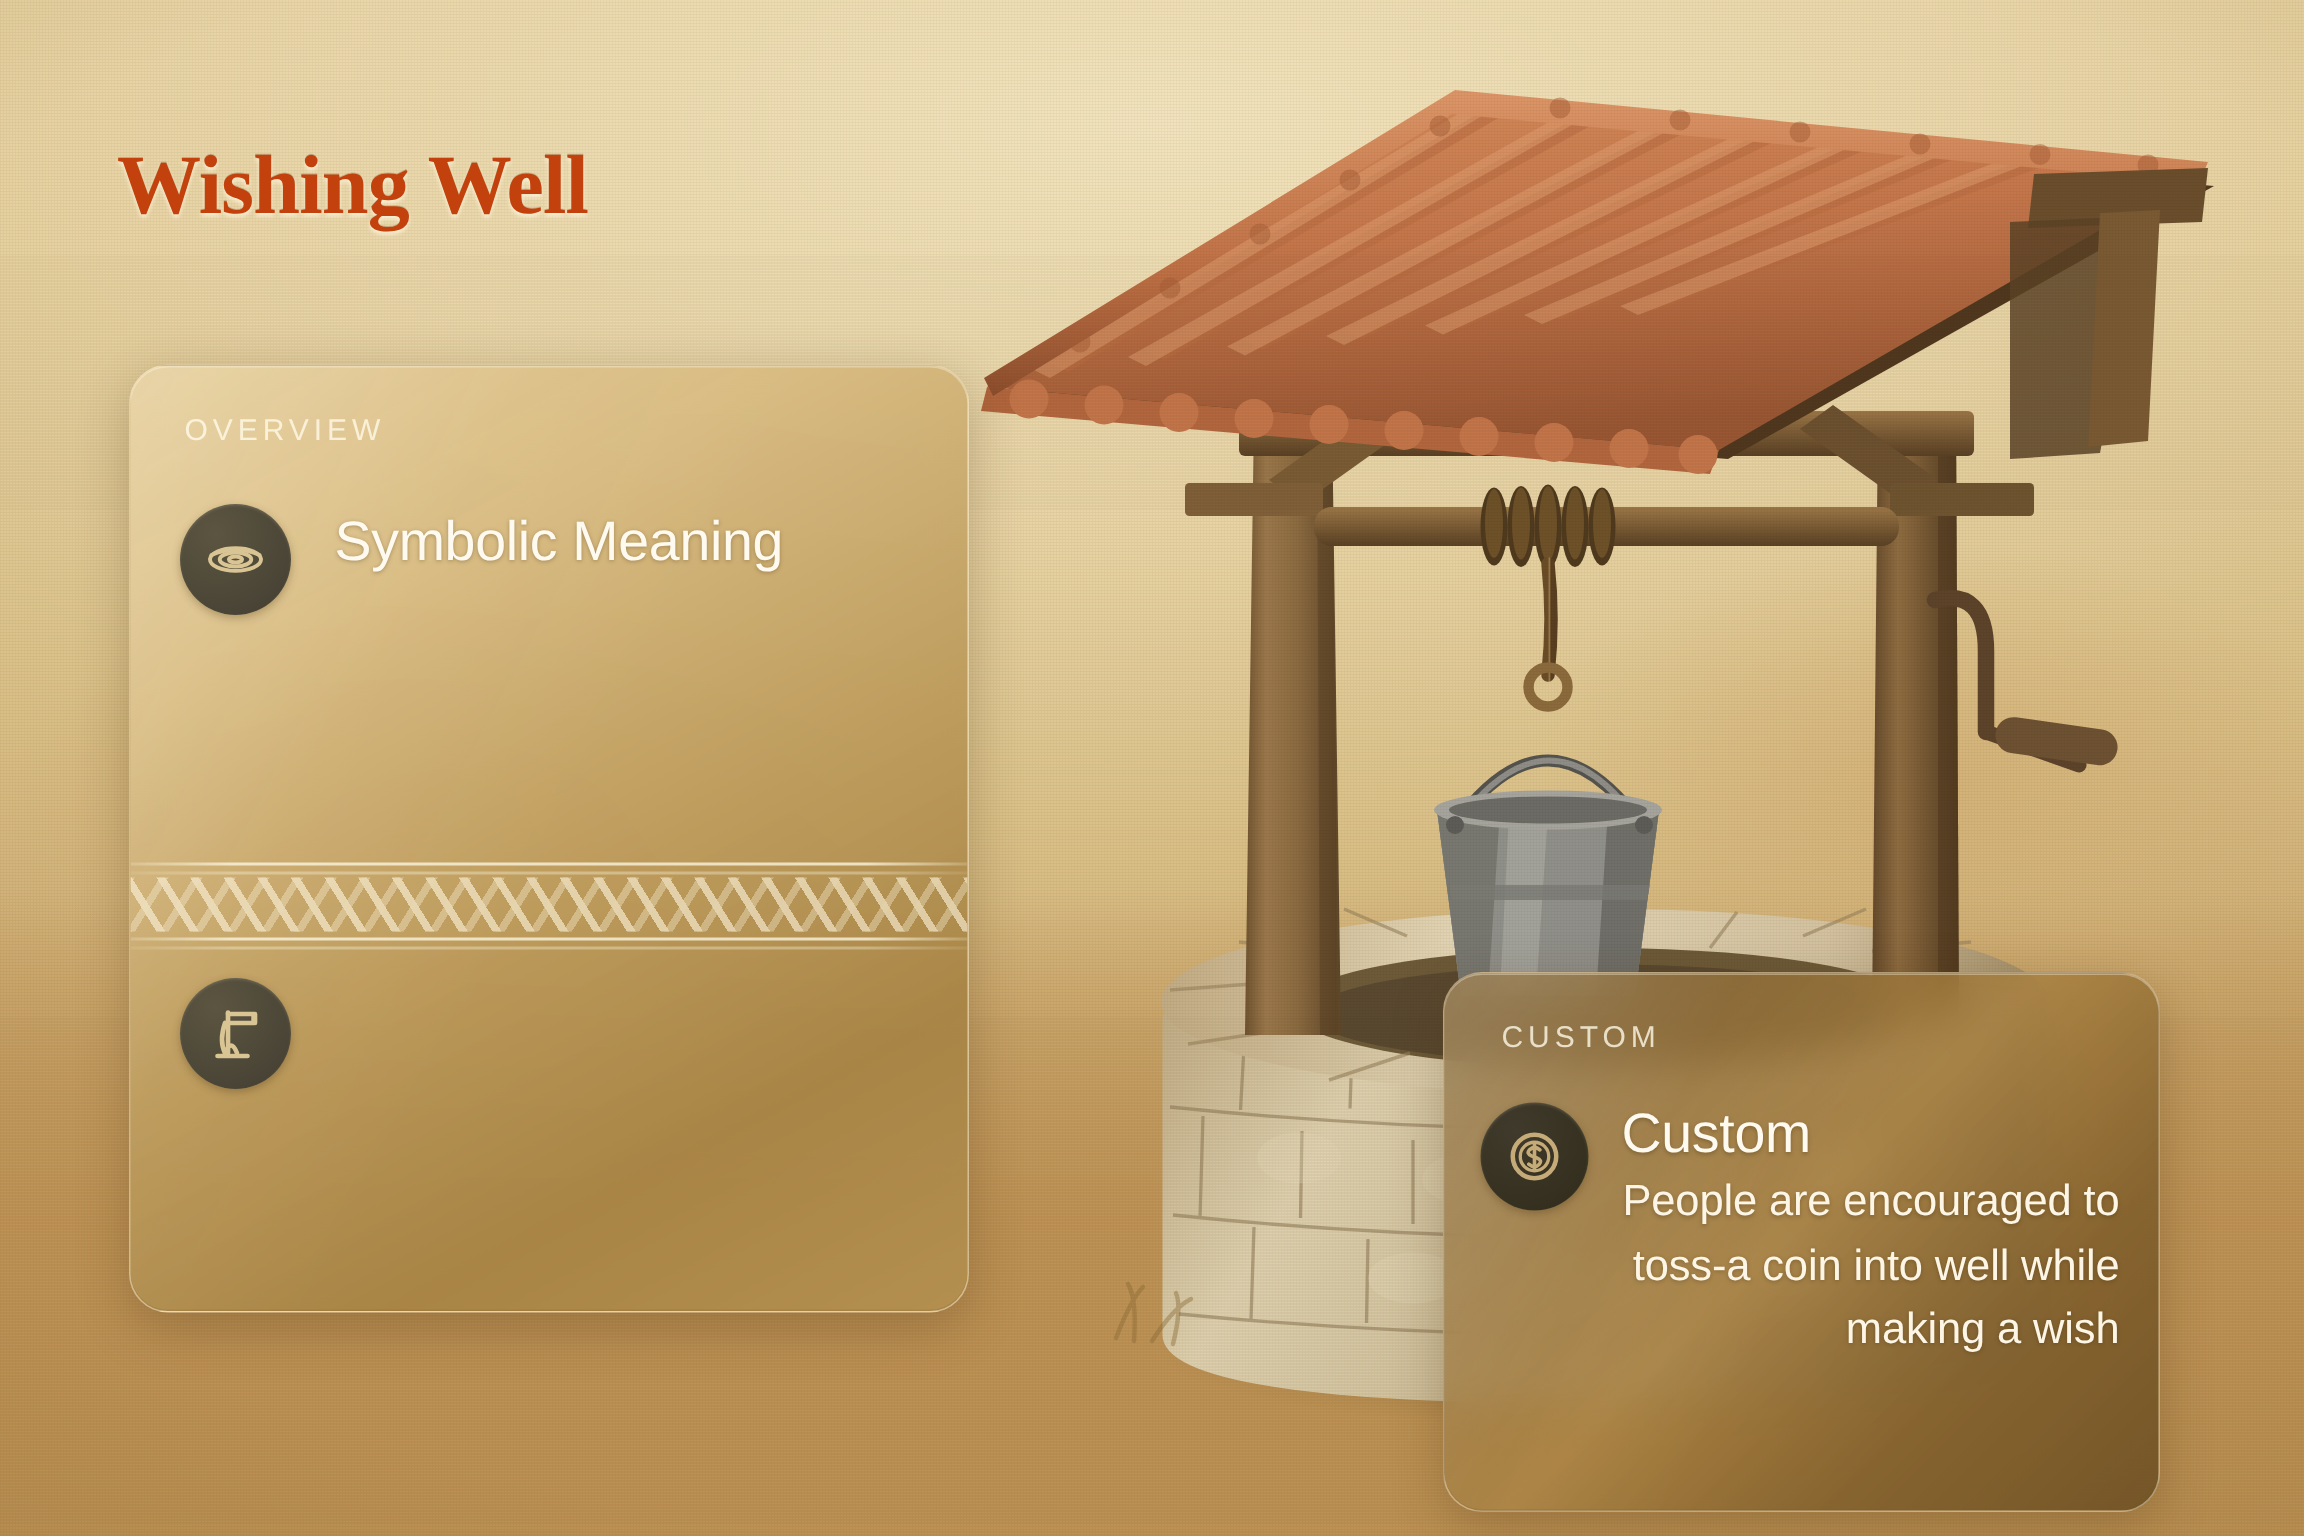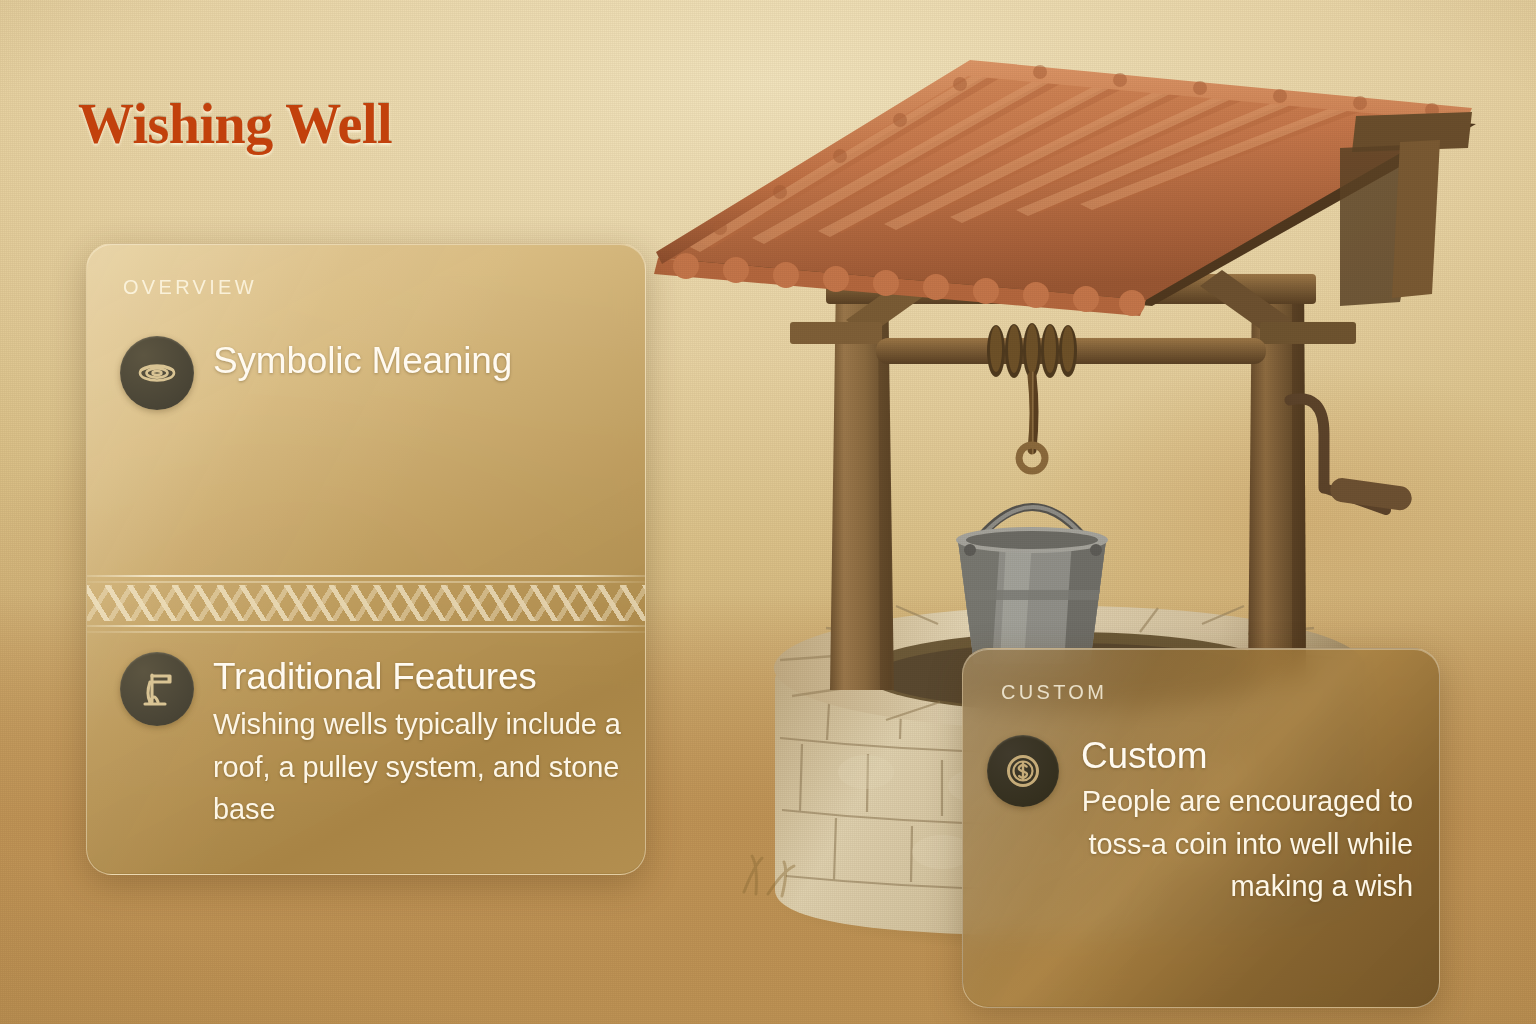--- a/index.html
+++ b/index.html
@@ -157,21 +157,21 @@
     font-weight: 400;
     color: #fdf6e6;
     line-height: 1.47;
     letter-spacing: -0.1px;
     text-shadow: 0 1px 3px rgba(60,40,10,0.34);
   }
 
   
   #ov-eyebrow { position:absolute; left: 36px; top: 32px; text-align: right; }
   #ov-block-1 { position:absolute; left: 33px; top: 92px; width: 500px; }
-  #ov-block-1 .body { margin-left: 19px; margin-top: 4px; }
+  #ov-block-1 .body { margin-left: 29px; margin-top: 4px; }
   #ov-block-2 { position:absolute; left: 33px; top: 408px; width: 510px; }
   #ov-block-2 .body { margin-left: 19px; margin-top: 4px; }
   #ov-block-1 .card-p, #ov-block-2 .card-p { margin-top: 4px; }
 
   
   .divider {
     position: absolute;
     left: 0; right: 0;
     top: 323px;
     height: 74px;
@@ -526,24 +526,20 @@
           <g fill="none" stroke="#d9c494" stroke-width="3.1" stroke-linejoin="round" stroke-linecap="round">
             <path d="M18 9 L18 36"></path>
             <path d="M18 10 L36 10 L36 16 L18 16"></path>
             <path d="M16 16 q-4 12 0 20"></path>
             <path d="M16 36 q4 -10 8 0"></path>
             <path d="M11 38 L31 38"></path>
           </g>
           <rect x="33.5" y="9" width="3.5" height="8" rx="1.4" fill="#d9c494"></rect>
         </svg>
       </div>
-      <div class="body">
-        <div class="card-h">Traditional Features</div>
-        <div class="card-p">Wishing wells typically include a roof, a pulley system, and stone base</div>
-      </div>
     </div>
   </div>
 </section>
 
 <section class="card" id="custom-card">
   <div class="card-sheen"></div>
 
   <div class="eyebrow" id="cu-eyebrow">CUSTOM</div>
 
   <div id="cu-block">

